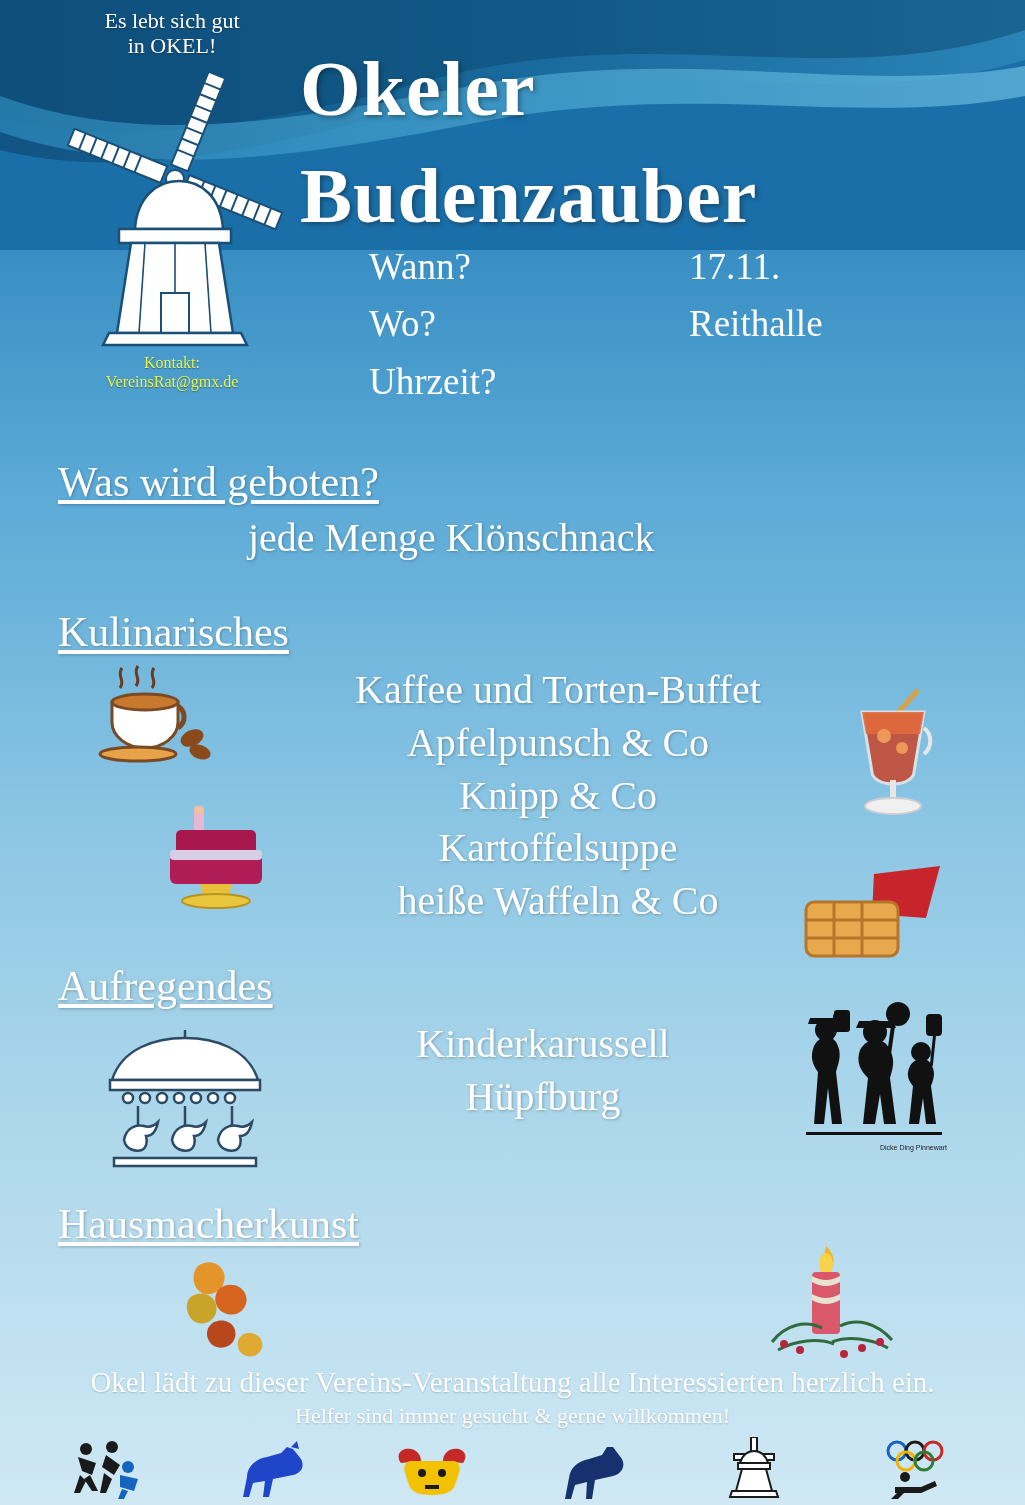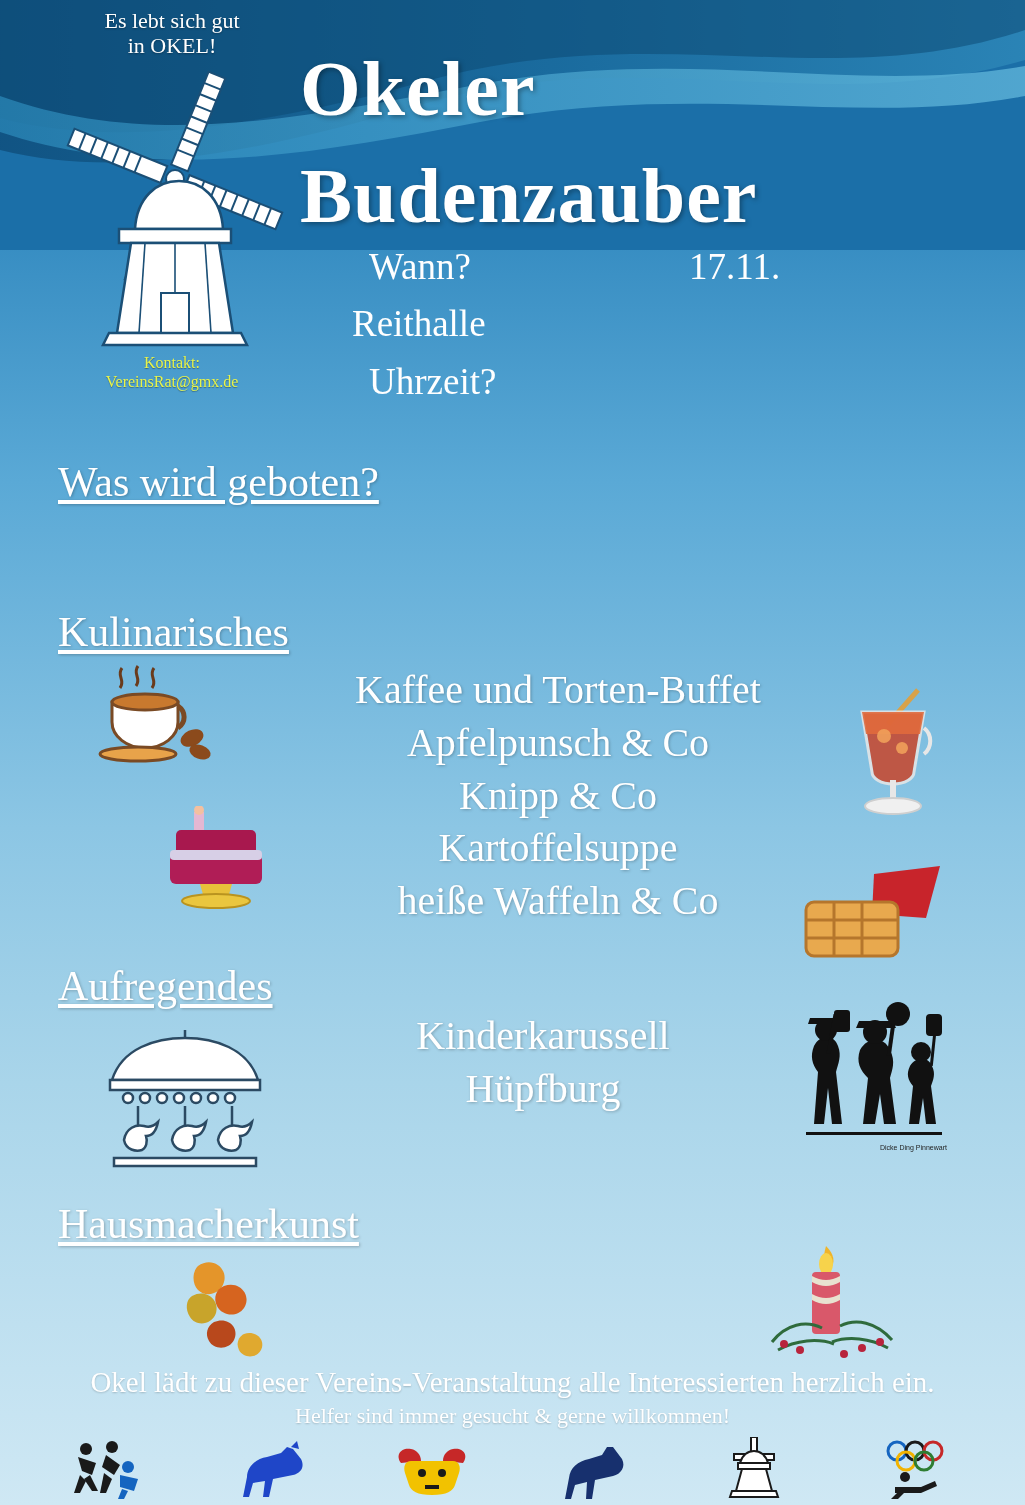--- a/index.html
+++ b/index.html
@@ -90,21 +90,21 @@
     text-shadow: 1px 1px 3px rgba(0,0,0,.25);
   }
 
   #sec-offer { position: absolute; top: 458px; left: 58px; width: 900px; }
   #sec-offer .sub { margin-left: 190px; margin-top: 6px; }
 
   #sec-food { position: absolute; top: 608px; left: 58px; width: 910px; }
   #sec-food .food-lines { text-align: center; margin-top: 8px; padding-left: 90px; }
 
   #sec-fun { position: absolute; top: 962px; left: 58px; width: 910px; }
-  #sec-fun .fun-lines { text-align: center; margin-top: 0; padding-left: 60px; }
+  #sec-fun .fun-lines { text-align: center; margin-top: 8px; padding-left: 60px; }
 
   #sec-craft { position: absolute; top: 1200px; left: 58px; width: 910px; }
   #sec-craft .craft-line { margin-top: 4px; padding-left: 170px; }
 
   
   .footer {
     position: absolute;
     left: 0; bottom: 76px;
     width: 1025px;
     text-align: center;
@@ -242,29 +242,31 @@
   <div class="title-1">Okeler</div>
   <div class="title-2">Budenzauber</div>
 </div>
 
 <div class="facts">
   <div class="fact-row">
     <div class="fact-q">Wann?</div>
     <div class="fact-a">17.11.</div>
   </div>
   <div class="fact-row">
+    <div class="fact-q">Wo?</div>
     <div class="fact-a">Reithalle</div>
   </div>
   <div class="fact-row">
     <div class="fact-q">Uhrzeit?</div>
   </div>
 </div>
 
 <div id="sec-offer">
   <div class="section-head">Was wird geboten?</div>
+  <div class="line sub">jede Menge Klönschnack</div>
 </div>
 
 <div id="sec-food">
   <div class="section-head">Kulinarisches</div>
   <div class="food-lines">
     <div class="line">Kaffee und Torten-Buffet</div>
     <div class="line">Apfelpunsch &amp; Co</div>
     <div class="line">Knipp &amp; Co</div>
     <div class="line">Kartoffelsuppe</div>
     <div class="line">heiße Waffeln &amp; Co</div>

